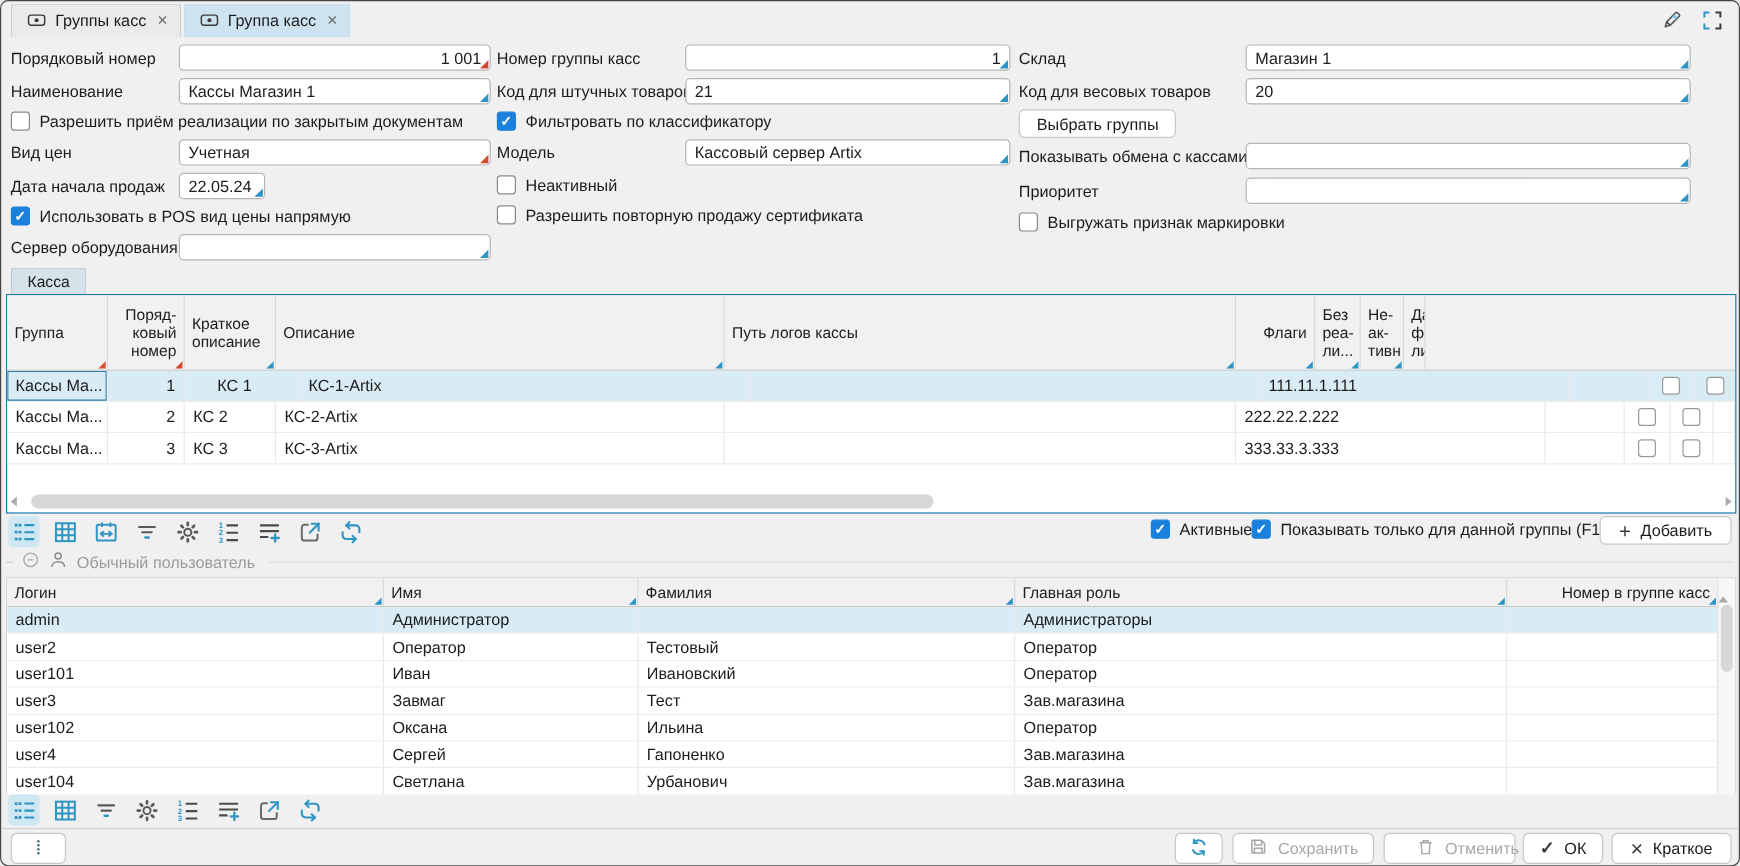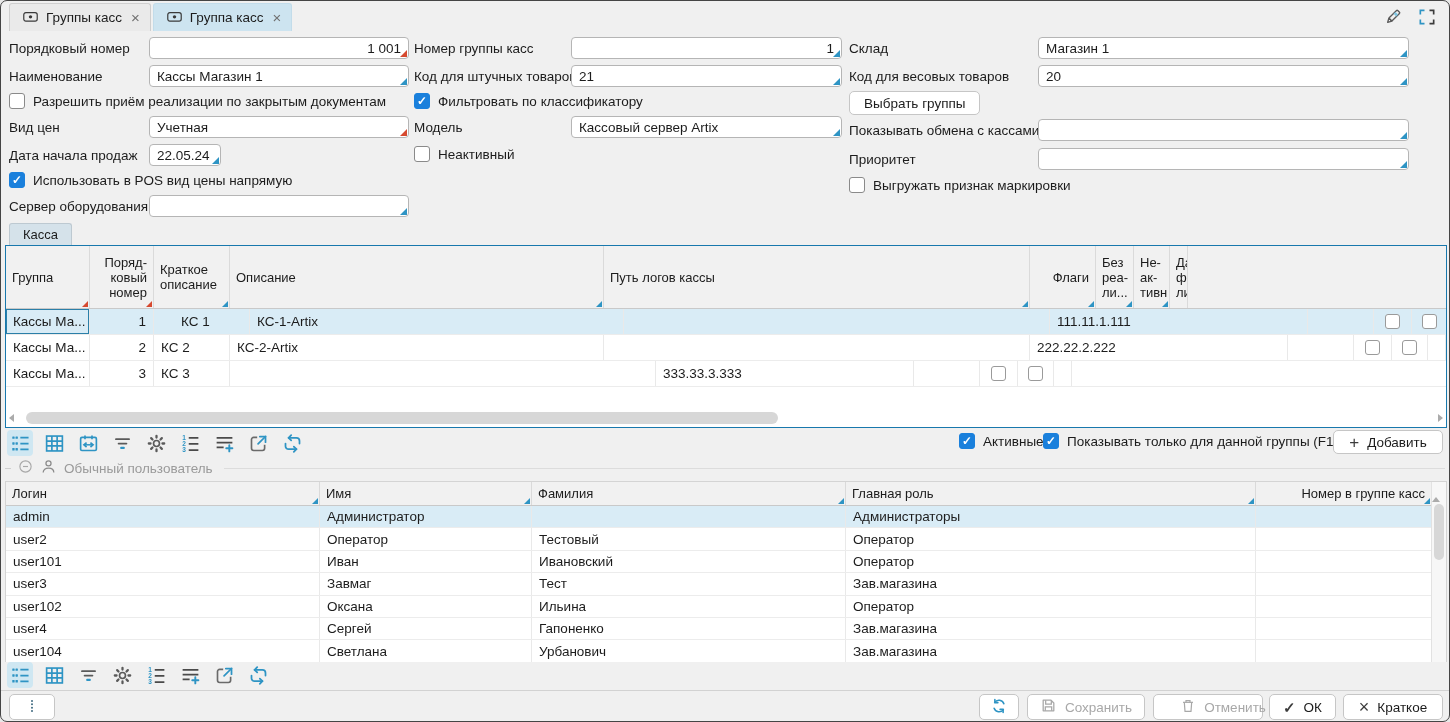--- a/index.html
+++ b/index.html
@@ -176,20 +176,24 @@
     <span class="flabel" style="width:157px">Модель</span>
     <div class="field" style="width:271px">
         <span class="fval">Кассовый сервер Artix</span>
         <i class="corner"></i>
       </div>
   </div>
   <div class="cbrow" style="left:413px;top:145px;">
     <span class="cb"></span>
     <span>Неактивный</span>
   </div>
+  <div class="cbrow" style="left:413px;top:170px;">
+    <span class="cb"></span>
+    <span>Разрешить повторную продажу сертификата</span>
+  </div>
 
   <div class="frow" style="left:848px;top:36px;">
     <span class="flabel" style="width:189px">Склад</span>
     <div class="field" style="width:371px">
         <span class="fval">Магазин 1</span>
         <i class="corner"></i>
       </div>
   </div>
   <div class="frow" style="left:848px;top:64px;">
     <span class="flabel" style="width:189px">Код для весовых товаров</span>
@@ -287,20 +291,21 @@
         </div>
         <div class="td center" style="width: 36px;">
           <span class="cb small"></span>
         </div>
         <div class="td" style="width: 18px;"></div>
       </div>
       <div class="trow" style="height: 26px;">
         <div class="td" style="width: 84px;">Кассы Ма...</div>
         <div class="td right" style="width: 64px;">3</div>
         <div class="td" style="width: 76px;">КС 3</div>
+        <div class="td" style="width: 374px;">КС-3-Artix</div>
         <div class="td" style="width: 426px;"></div>
         <div class="td" style="width: 258px;">333.33.3.333</div>
         <div class="td" style="width: 66px;"></div>
         <div class="td center" style="width: 38px;">
           <span class="cb small"></span>
         </div>
         <div class="td center" style="width: 36px;">
           <span class="cb small"></span>
         </div>
         <div class="td" style="width: 18px;"></div>

